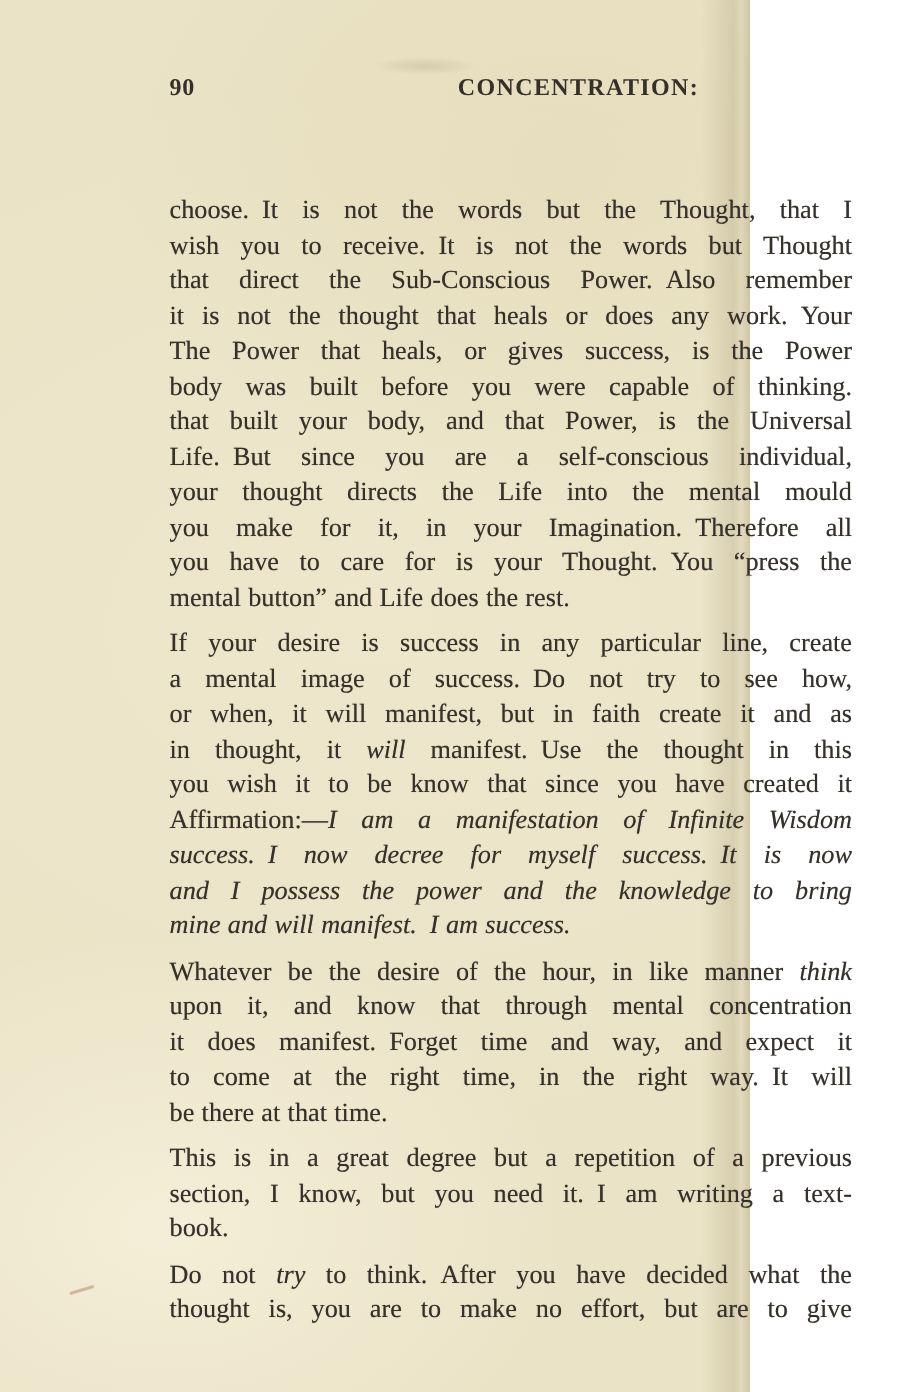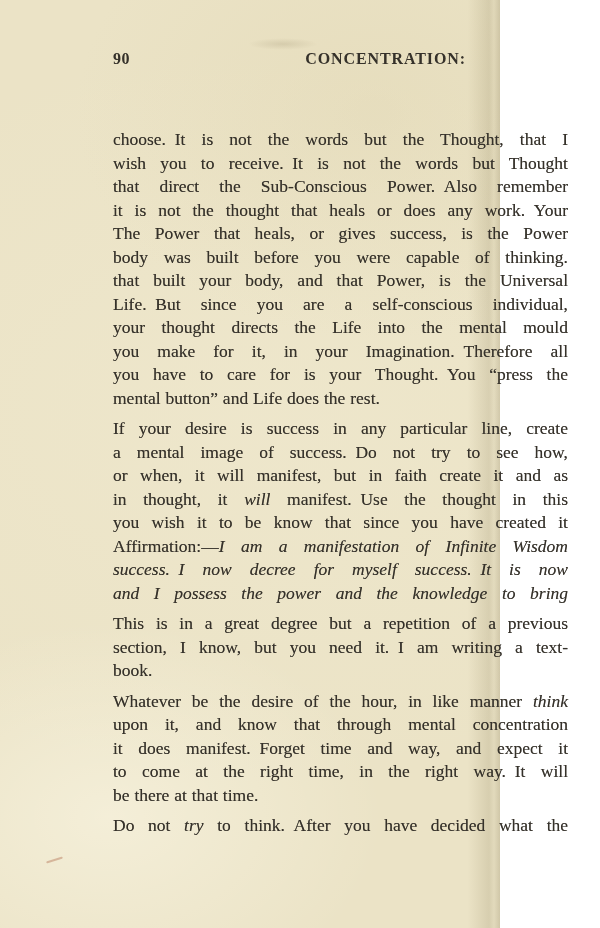--- a/index.html
+++ b/index.html
@@ -115,32 +115,34 @@
       </div>
       <div class="para">
         <div class="line"><span>If your desire is success in any particular line, create</span></div>
         <div class="line"><span>a mental image of success. Do not try to see how,</span></div>
         <div class="line"><span>or when, it will manifest, but in faith create it and as</span></div>
         <div class="line"><span>in thought, it </span><em>will</em><span> manifest. Use the thought in this</span></div>
         <div class="line"><span>you wish it to be know that since you have created it</span></div>
         <div class="line"><span>Affirmation:—</span><em>I am a manifestation of Infinite Wisdom</em></div>
         <div class="line"><em>success. I now decree for myself success. It is now</em></div>
         <div class="line"><em>and I possess the power and the knowledge to bring</em></div>
-      </div>
-      <div class="para">
-        <div class="line"><span>This is in a great degree but a repetition of a previous</span></div>
-        <div class="line"><span>section, I know, but you need it. I am writing a text-</span></div>
-        <div class="line last"><span>book.</span></div>
+        <div class="line last"><em>mine and will manifest. I am success.</em></div>
       </div>
       <div class="para">
         <div class="line"><span>Whatever be the desire of the hour, in like manner </span><em>think</em></div>
         <div class="line"><span>upon it, and know that through mental concentration</span></div>
         <div class="line"><span>it does manifest. Forget time and way, and expect it</span></div>
         <div class="line"><span>to come at the right time, in the right way. It will</span></div>
         <div class="line last"><span>be there at that time.</span></div>
       </div>
       <div class="para">
+        <div class="line"><span>This is in a great degree but a repetition of a previous</span></div>
+        <div class="line"><span>section, I know, but you need it. I am writing a text-</span></div>
+        <div class="line last"><span>book.</span></div>
+      </div>
+      <div class="para">
         <div class="line"><span>Do not </span><em>try</em><span> to think. After you have decided what the</span></div>
+        <div class="line"><span>thought is, you are to make no effort, but are to give</span></div>
       </div>
     </div>
 
   <div class="stray-mark"></div>
 </div>
 
 </body></html>

